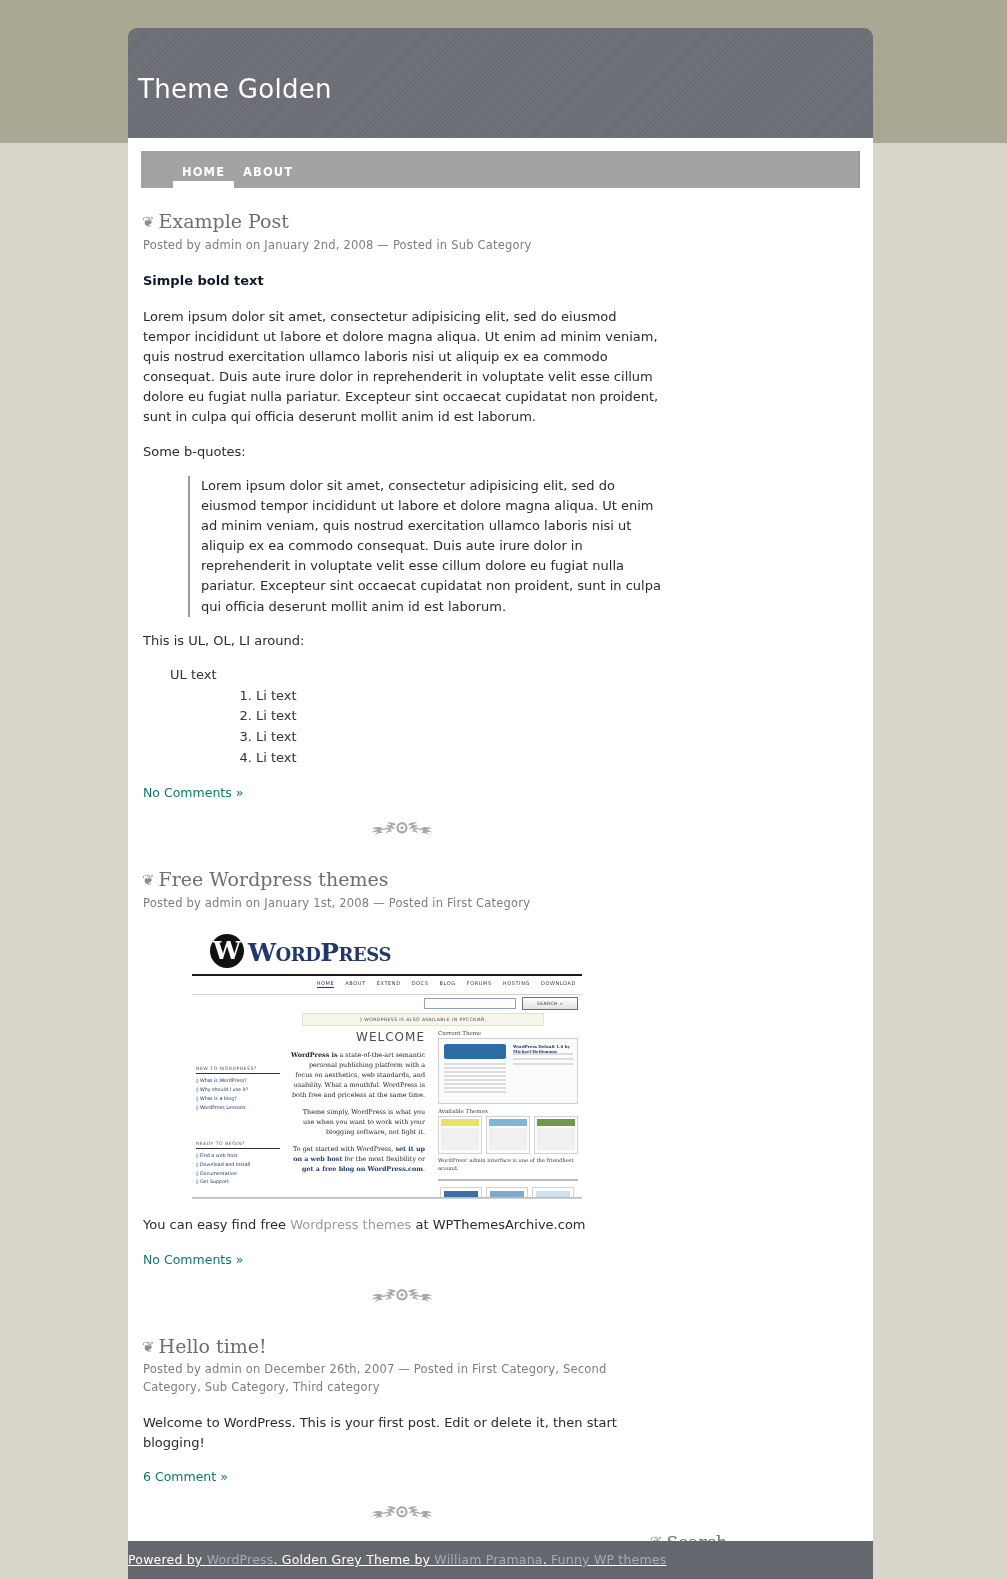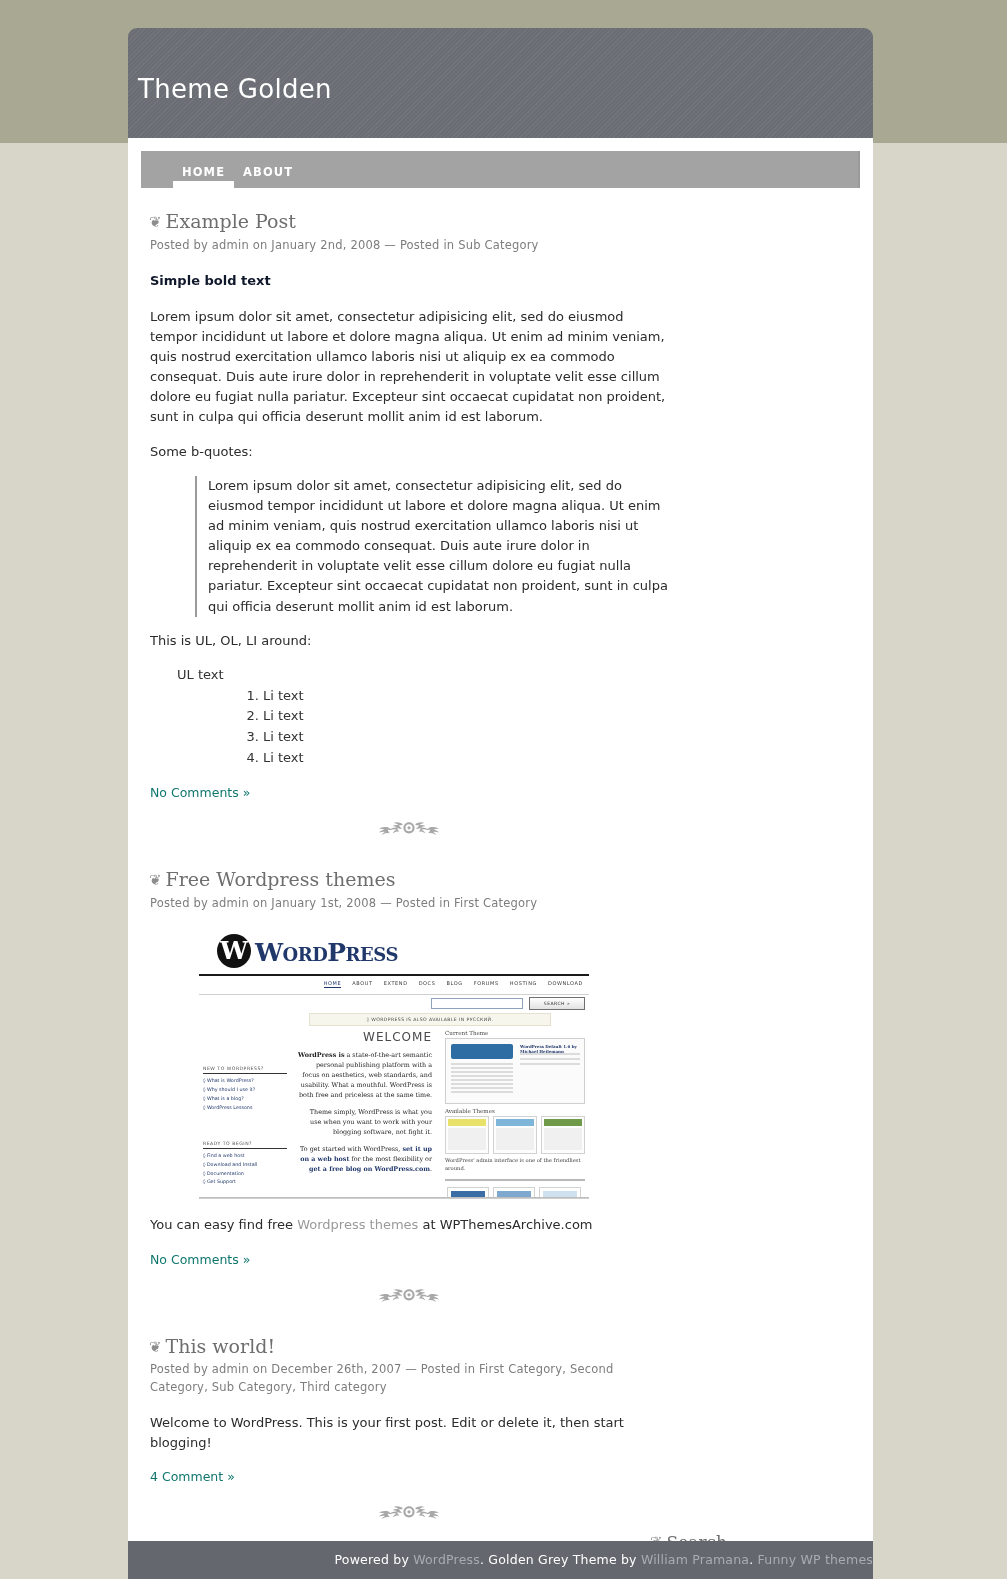--- a/index.html
+++ b/index.html
@@ -61,21 +61,21 @@
   }
   .nav li.current a{background:#ffffff;color:#ffffff;}
   .nav li.current{position:relative;}
   .nav li.current:after{
     content:"";position:absolute;left:0;bottom:-1px;width:100%;height:8px;background:#ffffff;
   }
   .nav li.current a{position:relative;z-index:2;background:transparent;}
 
   
   .cols{position:relative;padding:22px 13px 0 13px;}
-  .content{width:520px;float:left;margin-left:8px;}
+  .content{width:520px;float:left;margin-left:1px;}
   .sidebar{width:205px;float:right;margin-right:5px;}
   .clear{clear:both;}
 
   
   .post{margin-bottom:0;}
   .post-title{
     font-family:"DejaVu Serif","Liberation Serif",serif;
     font-size:19px;font-weight:400;color:#6e6e6e;
     margin:0 0 4px 0;line-height:1.2;letter-spacing:0;
   }
@@ -126,21 +126,21 @@
   .searchform input[type=text]{
     width:142px;height:17px;border:1px solid #7f9db9;
     background:#fff;font-size:12px;padding:1px 2px;display:block;margin:2px 0 5px 1px;
     font-family:"DejaVu Sans",sans-serif;
   }
 
   
   .footer{
     position:absolute;left:128px;top:1541px;width:745px;height:38px;
     background:#64676d;color:#ffffff;font-size:12.5px;
-    text-align:right;line-height:38px;letter-spacing:.2px;
+    text-align:left;line-height:38px;letter-spacing:.2px;text-decoration:underline;
   }
   .footer a{color:#a9acb2;text-decoration:none;}
 
   
   .wpshot{
     width:390px;height:268px;background:#ffffff;position:relative;
     font-family:"DejaVu Serif","Liberation Serif",serif;overflow:hidden;
     border-bottom:1px solid #cfcfcf;
   }
   .wpshot .wp-logo-row{height:44px;position:relative;border-bottom:2px solid #1a1a1a;}
@@ -414,29 +414,29 @@
               <path d="M47.5 6.1c-2.6-2.1-6.2-2.6-9-1.1 2.2.1 3.9.9 4.9 2.2-2.1-.6-4.3-.3-5.8.9 2 .1 3.4.6 4.4 1.5-3-.3-5.6.6-7.1 2.3 2.6-.9 4.9-.9 6.6-.2-1.9.9-3.2 2.2-3.8 3.7 2.3-1.6 4.6-2.2 6.6-1.8-1.1-1-1.8-2.2-2-3.6 1.6.9 3.3 1 4.8.4-1.6-.8-2.7-1.9-3.2-3.3 1.2.3 2.4.3 3.6-.1z"></path>
               <path d="M60.5 6.1c2.6-2.1 6.2-2.6 9-1.1-2.2.1-3.9.9-4.9 2.2 2.1-.6 4.3-.3 5.8.9-2 .1-3.4.6-4.4 1.5 3-.3 5.6.6 7.1 2.3-2.6-.9-4.9-.9-6.6-.2 1.9.9 3.2 2.2 3.8 3.7-2.3-1.6-4.6-2.2-6.6-1.8 1.1-1 1.8-2.2 2-3.6-1.6.9-3.3 1-4.8.4 1.6-.8 2.7-1.9 3.2-3.3-1.2.3-2.4.3-3.6-.1z"></path>
               <path d="M33 9.3c-3.5-.9-6.9-.3-9.3 1.6 2.3-.3 4.3 0 5.8.8-2.4.3-4.4 1.3-5.5 2.8 2.2-.8 4.2-1 5.8-.6-1.5.8-2.6 1.9-3.1 3.2 2.8-2 5.9-2.6 8.4-1.7-1.4-1-2.2-2.3-2.3-3.8 1.3.6 2.7.6 4-.1-1.6-.5-2.8-1.3-3.8-2.2z"></path>
               <path d="M75 9.3c3.5-.9 6.9-.3 9.3 1.6-2.3-.3-4.3 0-5.8.8 2.4.3 4.4 1.3 5.5 2.8-2.2-.8-4.2-1-5.8-.6 1.5.8 2.6 1.9 3.1 3.2-2.8-2-5.9-2.6-8.4-1.7 1.4-1 2.2-2.3 2.3-3.8-1.3.6-2.7.6-4-.1 1.6-.5 2.8-1.3 3.8-2.2z"></path>
             </g>
           </svg>
         </div>
 
         <div class="post">
           <h2 class="post-title">
-            <span class="orn">❦</span><span>This world!</span>
+            <span class="orn">❦</span><span>Hello time!</span>
           </h2>
           <div class="post-meta">
             <span>Posted by </span><a href="#">admin</a><span> on </span><span>December 26th, 2007</span><span> — Posted in </span><a href="#">First Category, Second Category, Sub Category, Third category</a>
           </div>
           <div class="entry">
             <p style="margin-top:14px;">Welcome to WordPress. This is your first post. Edit or delete it, then start blogging!</p>
             <div class="comments-link">
-              <a href="#">4 Comment »</a>
+              <a href="#">6 Comment »</a>
             </div>
           </div>
         </div>
 
         <div class="divider" style="margin-bottom:6px;">
           <svg width="108" height="20" viewBox="0 0 108 20">
             <g fill="#a8a8a8">
               <path d="M54 4.2c-3.1 0-5.6 2.5-5.6 5.6s2.5 5.6 5.6 5.6 5.6-2.5 5.6-5.6S57.1 4.2 54 4.2zm0 2.1a3.5 3.5 0 110 7 3.5 3.5 0 010-7z"></path>
               <circle cx="54" cy="9.8" r="1.6"></circle>
               <path d="M47.5 6.1c-2.6-2.1-6.2-2.6-9-1.1 2.2.1 3.9.9 4.9 2.2-2.1-.6-4.3-.3-5.8.9 2 .1 3.4.6 4.4 1.5-3-.3-5.6.6-7.1 2.3 2.6-.9 4.9-.9 6.6-.2-1.9.9-3.2 2.2-3.8 3.7 2.3-1.6 4.6-2.2 6.6-1.8-1.1-1-1.8-2.2-2-3.6 1.6.9 3.3 1 4.8.4-1.6-.8-2.7-1.9-3.2-3.3 1.2.3 2.4.3 3.6-.1z"></path>

